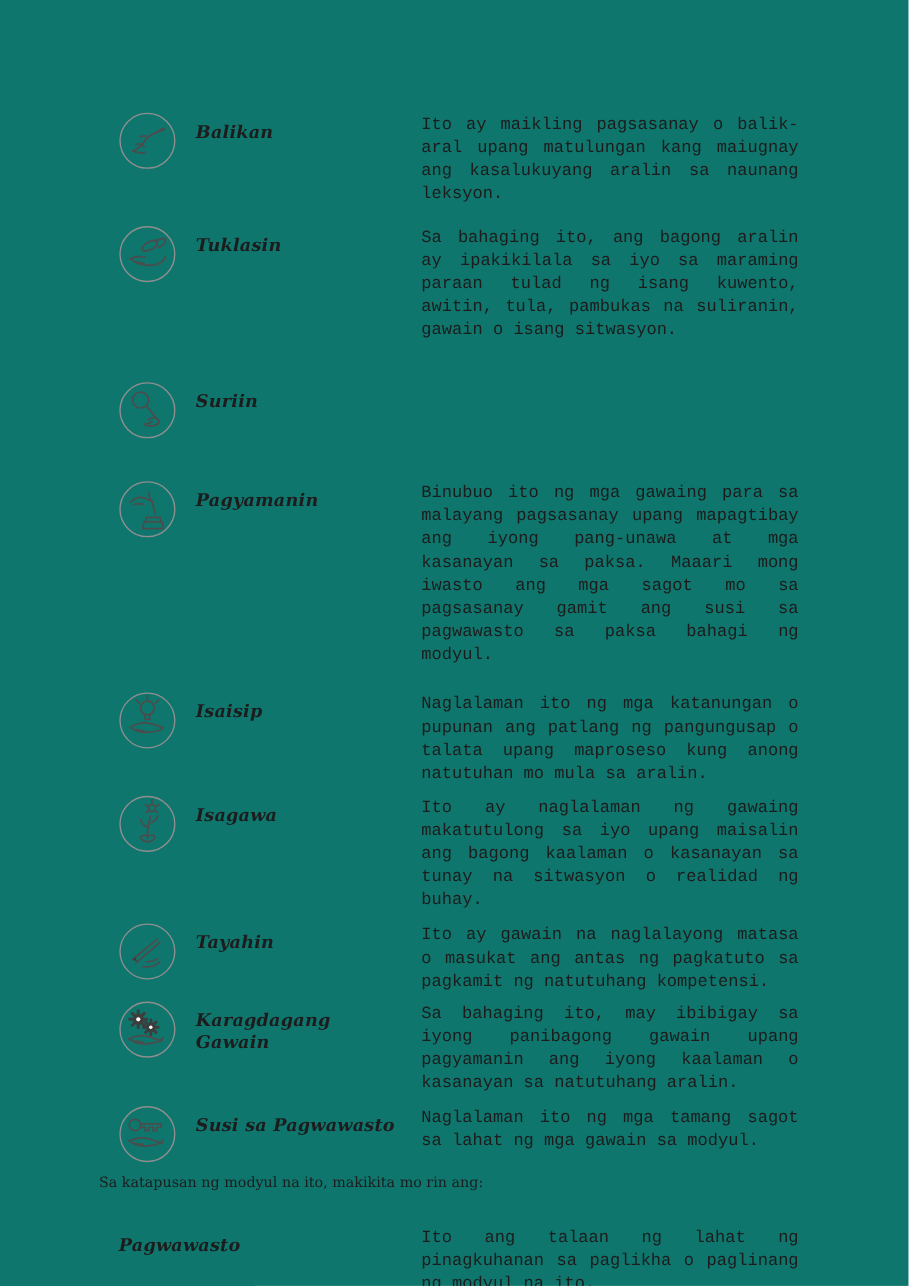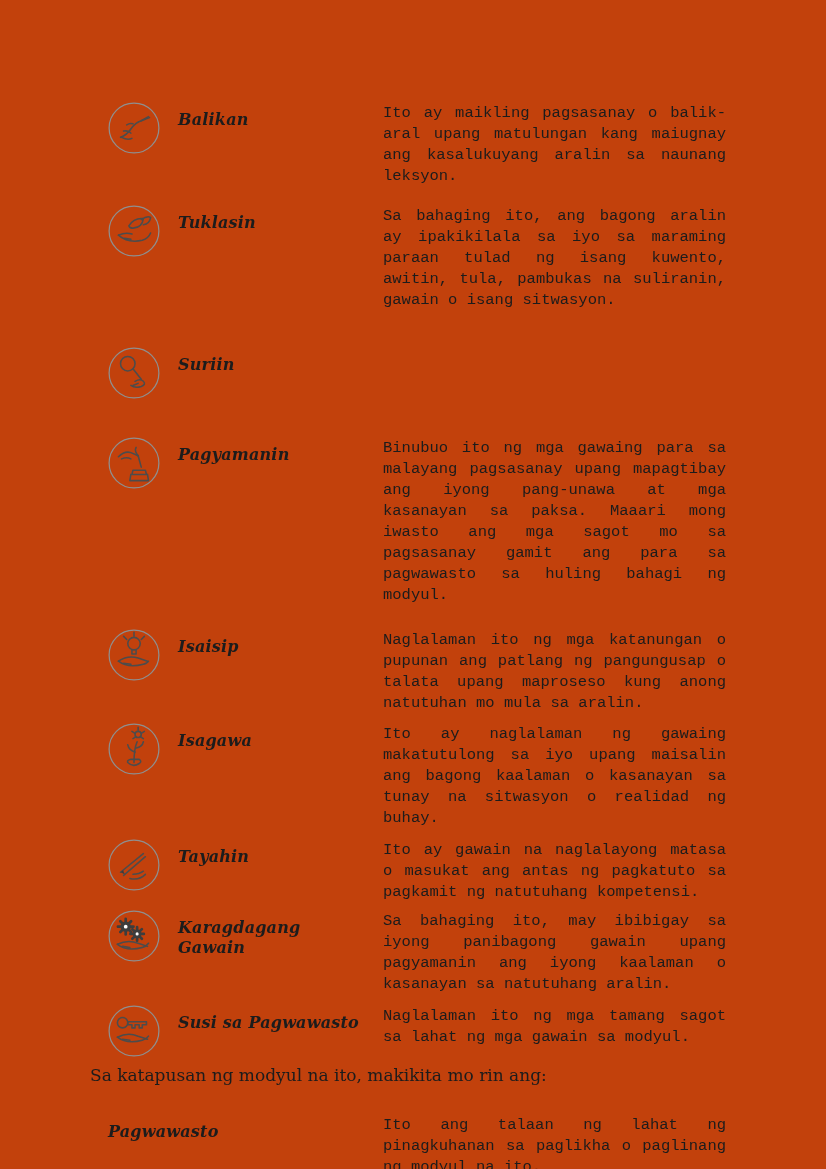--- a/index.html
+++ b/index.html
@@ -1,39 +1,39 @@
 <!DOCTYPE html>
 <html><head>
 <meta charset="utf-8">
 <style>
   html,body { margin:0; padding:0; background:#ffffff; }
   .page {
     width:826px; height:1169px; box-sizing:border-box;
-    margin:0 auto; background:#c2410c; color:#1c1c1c;
+    margin:0 auto; background:#0f766e; color:#1c1c1c;
     padding:100px 100px 0 100px; overflow:hidden;
     font-family:"DejaVu Serif", serif;
   }
   .row { display:grid; grid-template-columns:78px 205px 1fr; align-items:start; }
   .icon-cell { padding-left:6px; }
   .icn { width:56px; height:56px; display:block; }
   .ring { fill:none; stroke:#8f8f8f; stroke-width:1.2; }
   .g { fill:none; stroke:#4c4c4c; stroke-width:1.5; stroke-linecap:round; stroke-linejoin:round; }
   .gt { fill:none; stroke:#3d3d3d; stroke-width:2.6; stroke-linecap:round; }
   .gf { fill:#3d3d3d; stroke:none; }
   .gw { fill:#ffffff; stroke:none; }
   .label-cell {
     font-weight:bold; font-style:italic; font-size:16px;
     padding-top:10px; line-height:20px; letter-spacing:0.2px;
   }
   .narrow .label-cell { max-width:126px; }
   .desc-cell { font-size:15.5px; line-height:21px; text-align:justify; padding-top:3px;font-family:Liberation Mono, monospace; }
   .r1{margin-bottom:16px}.r2{margin-bottom:34px}.r3{margin-bottom:34px}
   .r4{margin-bottom:21px}.r5{margin-bottom:7px}.r6{margin-bottom:8px}
   .r7{margin-bottom:5px}.r8{margin-bottom:8px}.r9{margin-bottom:6px}
-  .intro { font-size:17px; line-height:21px; margin:0 0 26px -10px; }
+  .intro { font-size:13px; line-height:21px; margin:0 0 26px -10px; }
   .ref-row { display:grid; grid-template-columns:283px 1fr; align-items:start; }
   .ref-row .label-cell { padding-left:8px; }
   .footer { text-align:center; }
   .page-num { margin-top:36px; font-size:15px; }
   .watermark {
     margin-top:20px; font-family:"DejaVu Sans", sans-serif;
     font-size:20px; color:#c8c8c8; letter-spacing:0.5px;
   }
 </style>
 </head>
@@ -90,21 +90,21 @@
         <circle class="ring" cx="27" cy="27" r="24"></circle>
         <path class="g" d="M12,21 q6,-6 12,-4 l7,3"></path>
         <path class="g" d="M15,23 q5,-2 9,0"></path>
         <path class="g" d="M31,20 q-4,-5 -2,-8"></path>
         <path class="g" d="M31,20 l3,11"></path>
         <path class="g" d="M26,34 h12 l1,4 h-14 z"></path>
         <path class="g" d="M24,38 l-1,6 h18 l-1,-6"></path>
       </svg>
     </div>
     <div class="label-cell">Pagyamanin</div>
-    <div class="desc-cell">Binubuo ito ng mga gawaing para sa malayang pagsasanay upang mapagtibay ang iyong pang-unawa at mga kasanayan sa paksa. Maaari mong iwasto ang mga sagot mo sa pagsasanay gamit ang para sa pagwawasto sa huling bahagi ng modyul.</div>
+    <div class="desc-cell">Binubuo ito ng mga gawaing para sa malayang pagsasanay upang mapagtibay ang iyong pang-unawa at mga kasanayan sa paksa. Maaari mong iwasto ang mga sagot mo sa pagsasanay gamit ang susi sa pagwawasto sa paksa bahagi ng modyul.</div>
   </div>
 
   <div class="row r5">
     <div class="icon-cell">
       <svg class="icn" viewBox="0 0 54 54">
         <circle class="ring" cx="27" cy="27" r="24"></circle>
         <circle class="g" cx="27" cy="16" r="6"></circle>
         <path class="g" d="M25,22 h4 v4 h-4 z"></path>
         <path class="g" d="M27,5 v4 M17,9 l3,3 M37,9 l-3,3"></path>
         <path class="g" d="M12,33 q9,-6 19,-3 l9,3"></path>

